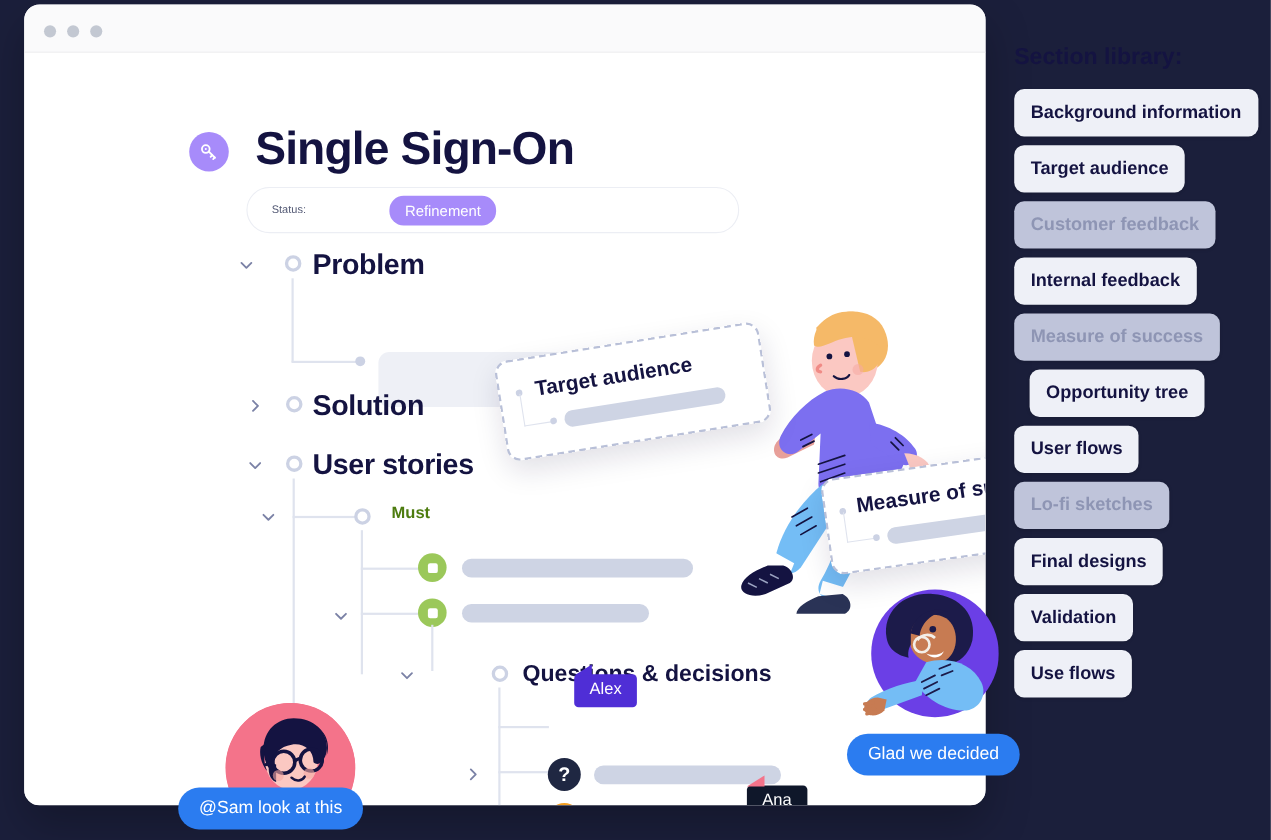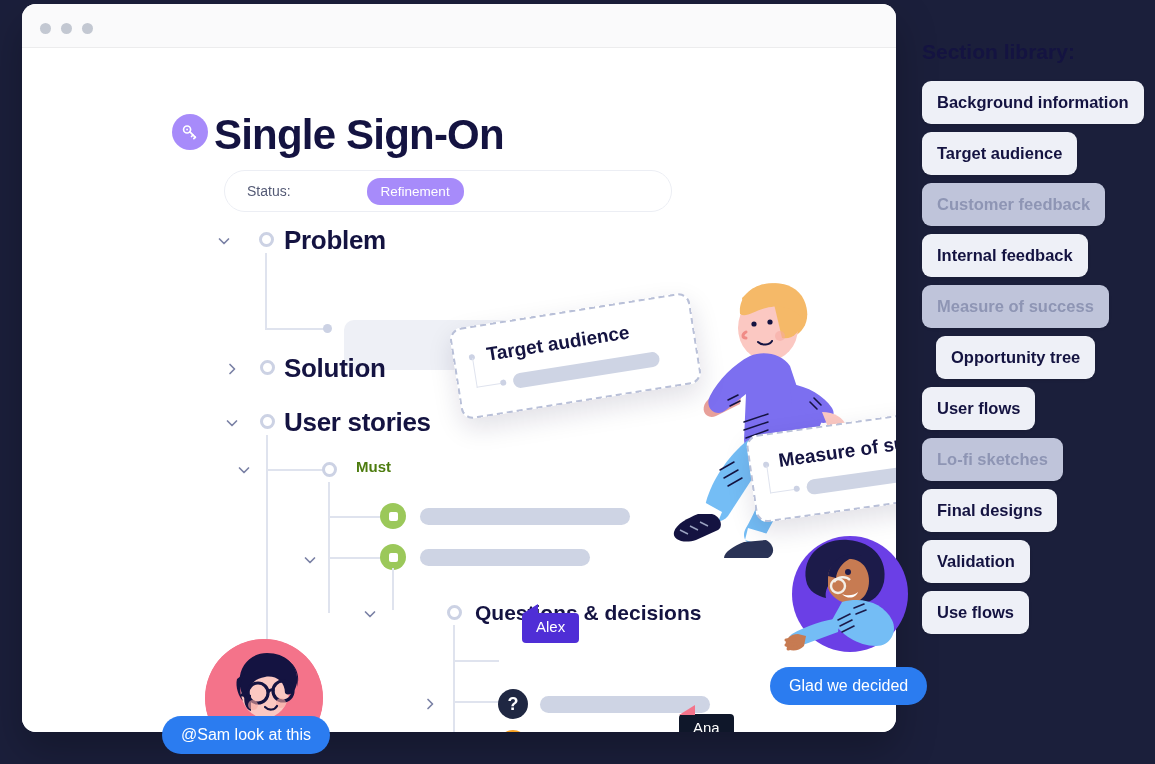--- a/index.html
+++ b/index.html
@@ -59,22 +59,22 @@
     background: #ffffff;
     overflow: hidden;
   }
 
   
   #title-row {
     position: absolute;
     left: 150px;
     top: 66px;
     display: flex;
-    align-items: flex-start;
-    gap: 6px;
+    align-items: flex-end;
+    gap: 24px;
   }
   #key-badge {
     width: 36px; height: 36px;
     border-radius: 50%;
     background: #a78bfa;
     display: flex; align-items: center; justify-content: center;
     flex: 0 0 auto;
   }
   #doc-title {
     font-size: 42px;
@@ -93,21 +93,21 @@
     width: 448px;
     height: 42px;
     border: 1px solid #eceef4;
     border-radius: 21px;
     background: #fff;
     display: flex;
     align-items: center;
   }
   #status-label {
     margin-left: 22px;
-    font-size: 14px;
+    font-size: 10px;
     color: #545a75;
     font-weight: 400;
   }
   #status-chip {
     margin-left: 76px;
     background: #a78bfa;
     color: #ffffff;
     font-size: 13.5px;
     font-weight: 500;
     border-radius: 13px;

